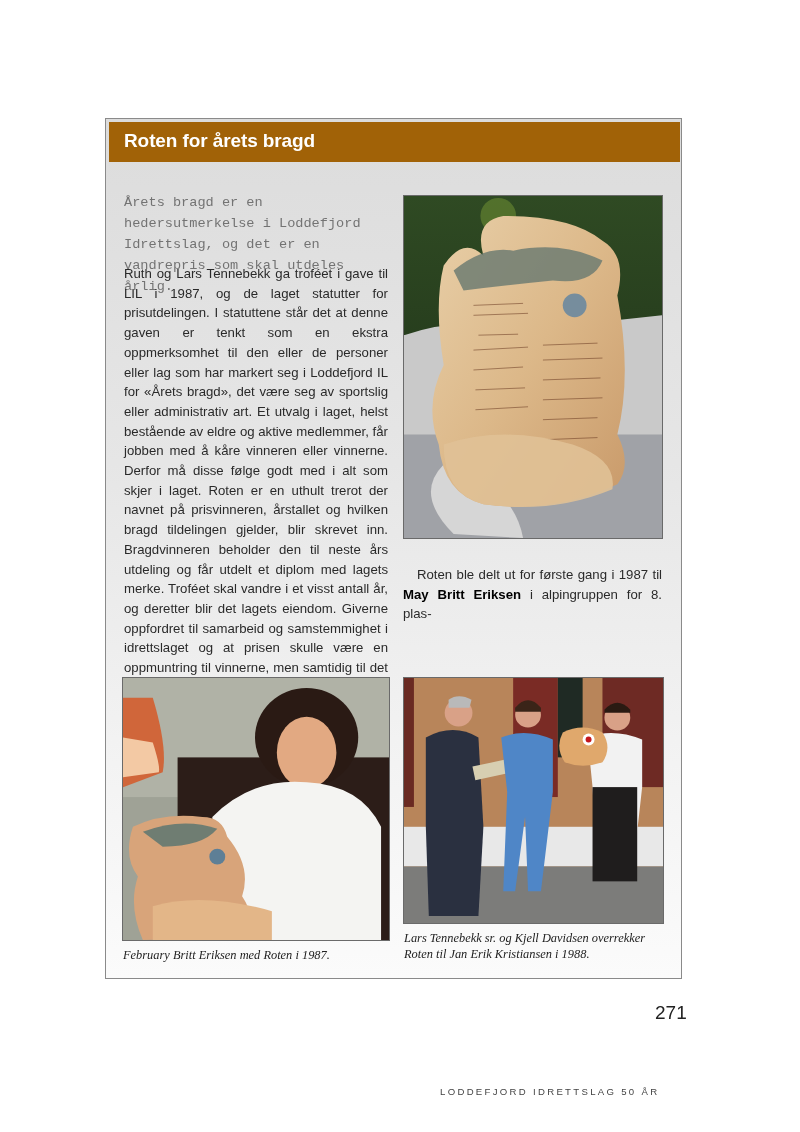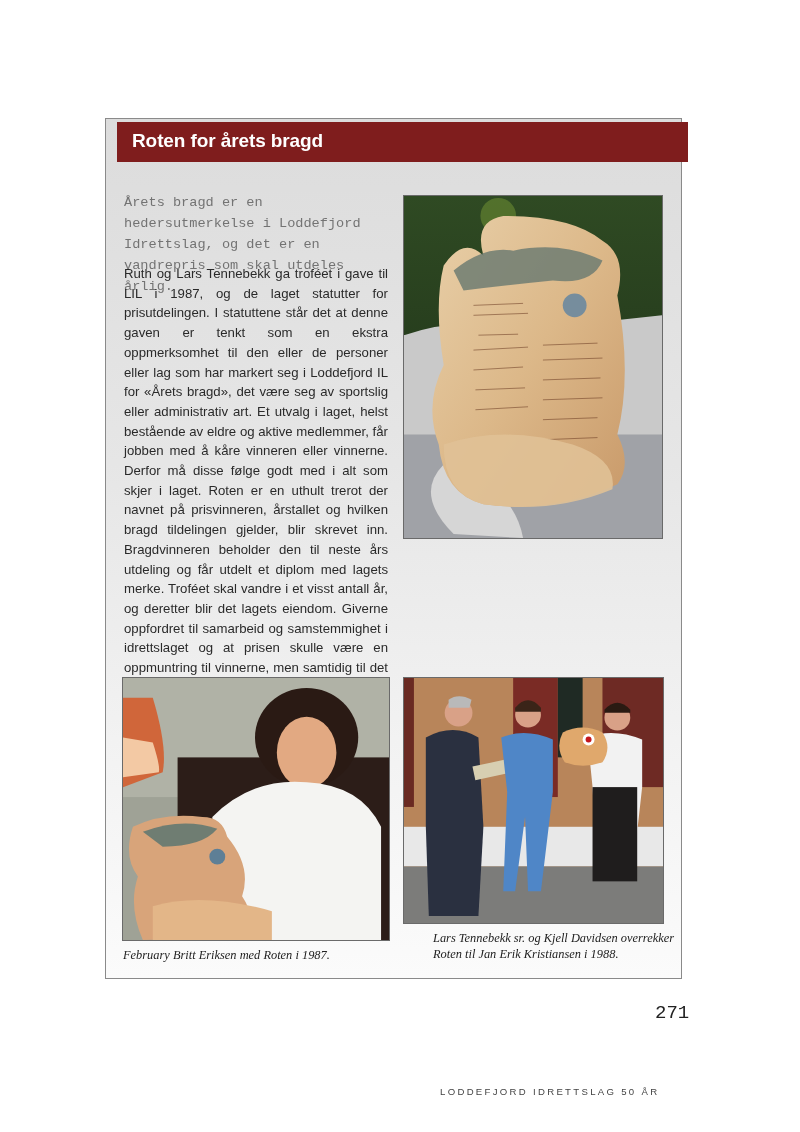--- a/index.html
+++ b/index.html
@@ -7,22 +7,21 @@
       width: 800px; height: 1132px; background: #ffffff; position: relative; overflow: hidden;
       font-family: "Liberation Sans", sans-serif; color: #231f20;
     }
     .box {
       position: absolute; left: 105px; top: 118px; width: 577px; height: 861px;
       border: 1px solid #8a8a8a; box-sizing: border-box;
       background: linear-gradient(to bottom, #dcdcdc 0%, #e6e6e6 40%, #f3f3f3 75%, #fbfbfb 100%);
     }
     .header {
       position: absolute; left: 109px; top: 122px; width: 571px; height: 40px;
-      background: #7f1d1d;
-      margin-left: 8px;
+      background: #a16207;
     }
     .header-title {
       position: absolute; left: 15px; top: 8px; color: #ffffff;
       font-weight: bold; font-size: 19px; letter-spacing: -0.1px;
     }
     .lead {
       position: absolute; left: 124px; top: 192px; width: 264px;
       font-size: 13.6px; line-height: 21px; color: #737373; font-family: Liberation Mono, monospace;
     }
     .col {
@@ -39,44 +38,45 @@
     }
     .photo svg { display: block; width: 100%; height: 100%; }
     .photo-top { left: 403px; top: 195px; width: 260px; height: 344px; }
     .photo-bl { left: 122px; top: 677px; width: 268px; height: 264px; }
     .photo-br { left: 403px; top: 677px; width: 261px; height: 247px; }
     .caption {
       position: absolute; font-family: "Liberation Serif", serif; font-style: italic;
       font-size: 12.4px; line-height: 16px; color: #222;
     }
     .cap-bl { left: 123px; top: 947px; width: 268px; }
-    .cap-br { left: 404px; top: 930px; width: 262px; margin-left: 29px; }
+    .cap-br { left: 404px; top: 930px; width: 262px; }
     .footer-text {
       position: absolute; left: 440px; top: 1066px; font-size: 9.6px; letter-spacing: 2.3px; color: #444; margin-top: 20px;
     }
     .page-num {
-      position: absolute; left: 655px; top: 1002px; font-size: 19px; color: #222; font-family: Liberation Mono, monospace;
+      position: absolute; left: 655px; top: 1002px; font-size: 19px; color: #222;
     }
   </style>
 </head>
 <body>
 
 <div class="box"></div>
 
 <div class="header">
   <div class="header-title">Roten for årets bragd</div>
 </div>
 
 <div class="lead">Årets bragd er en hedersutmerkelse i Loddefjord Idrettslag, og det er en vandrepris som skal utdeles årlig.</div>
 
 <div class="col col-left">
   <p>Ruth og Lars Tennebekk ga troféet i gave til LIL i 1987, og de laget statutter for prisutdelingen. I statuttene står det at denne gaven er tenkt som en ekstra oppmerksomhet til den eller de personer eller lag som har markert seg i Loddefjord IL for «Årets bragd», det være seg av sportslig eller administrativ art. Et utvalg i laget, helst bestående av eldre og aktive medlemmer, får jobben med å kåre vinneren eller vinnerne. Derfor må disse følge godt med i alt som skjer i laget. Roten er en uthult trerot der navnet på prisvinneren, årstallet og hvilken bragd tildelingen gjelder, blir skrevet inn. Bragdvinneren beholder den til neste års utdeling og får utdelt et diplom med lagets merke. Troféet skal vandre i et visst antall år, og deretter blir det lagets eiendom. Giverne oppfordret til samarbeid og samstemmighet i idrettslaget og at prisen skulle være en oppmuntring til vinnerne, men samtidig til det beste for</p>
 </div>
 
 <div class="col col-right">
+  <p class="indent"><span>Roten ble delt ut for første gang i 1987 til </span><span class="name-bold">May Britt Eriksen</span><span> i alpingruppen for 8. plas-</span></p>
 </div>
 
 <div class="photo photo-top">
   <svg viewBox="0 0 260 344" preserveAspectRatio="none">
     <defs>
       <linearGradient id="bush" x1="0" y1="0" x2="0" y2="1">
         <stop offset="0" stop-color="#2f4a23"></stop>
           <stop offset="1" stop-color="#1c2e16"></stop>
       </linearGradient>
       <linearGradient id="wood" x1="0" y1="0" x2="1" y2="1">

